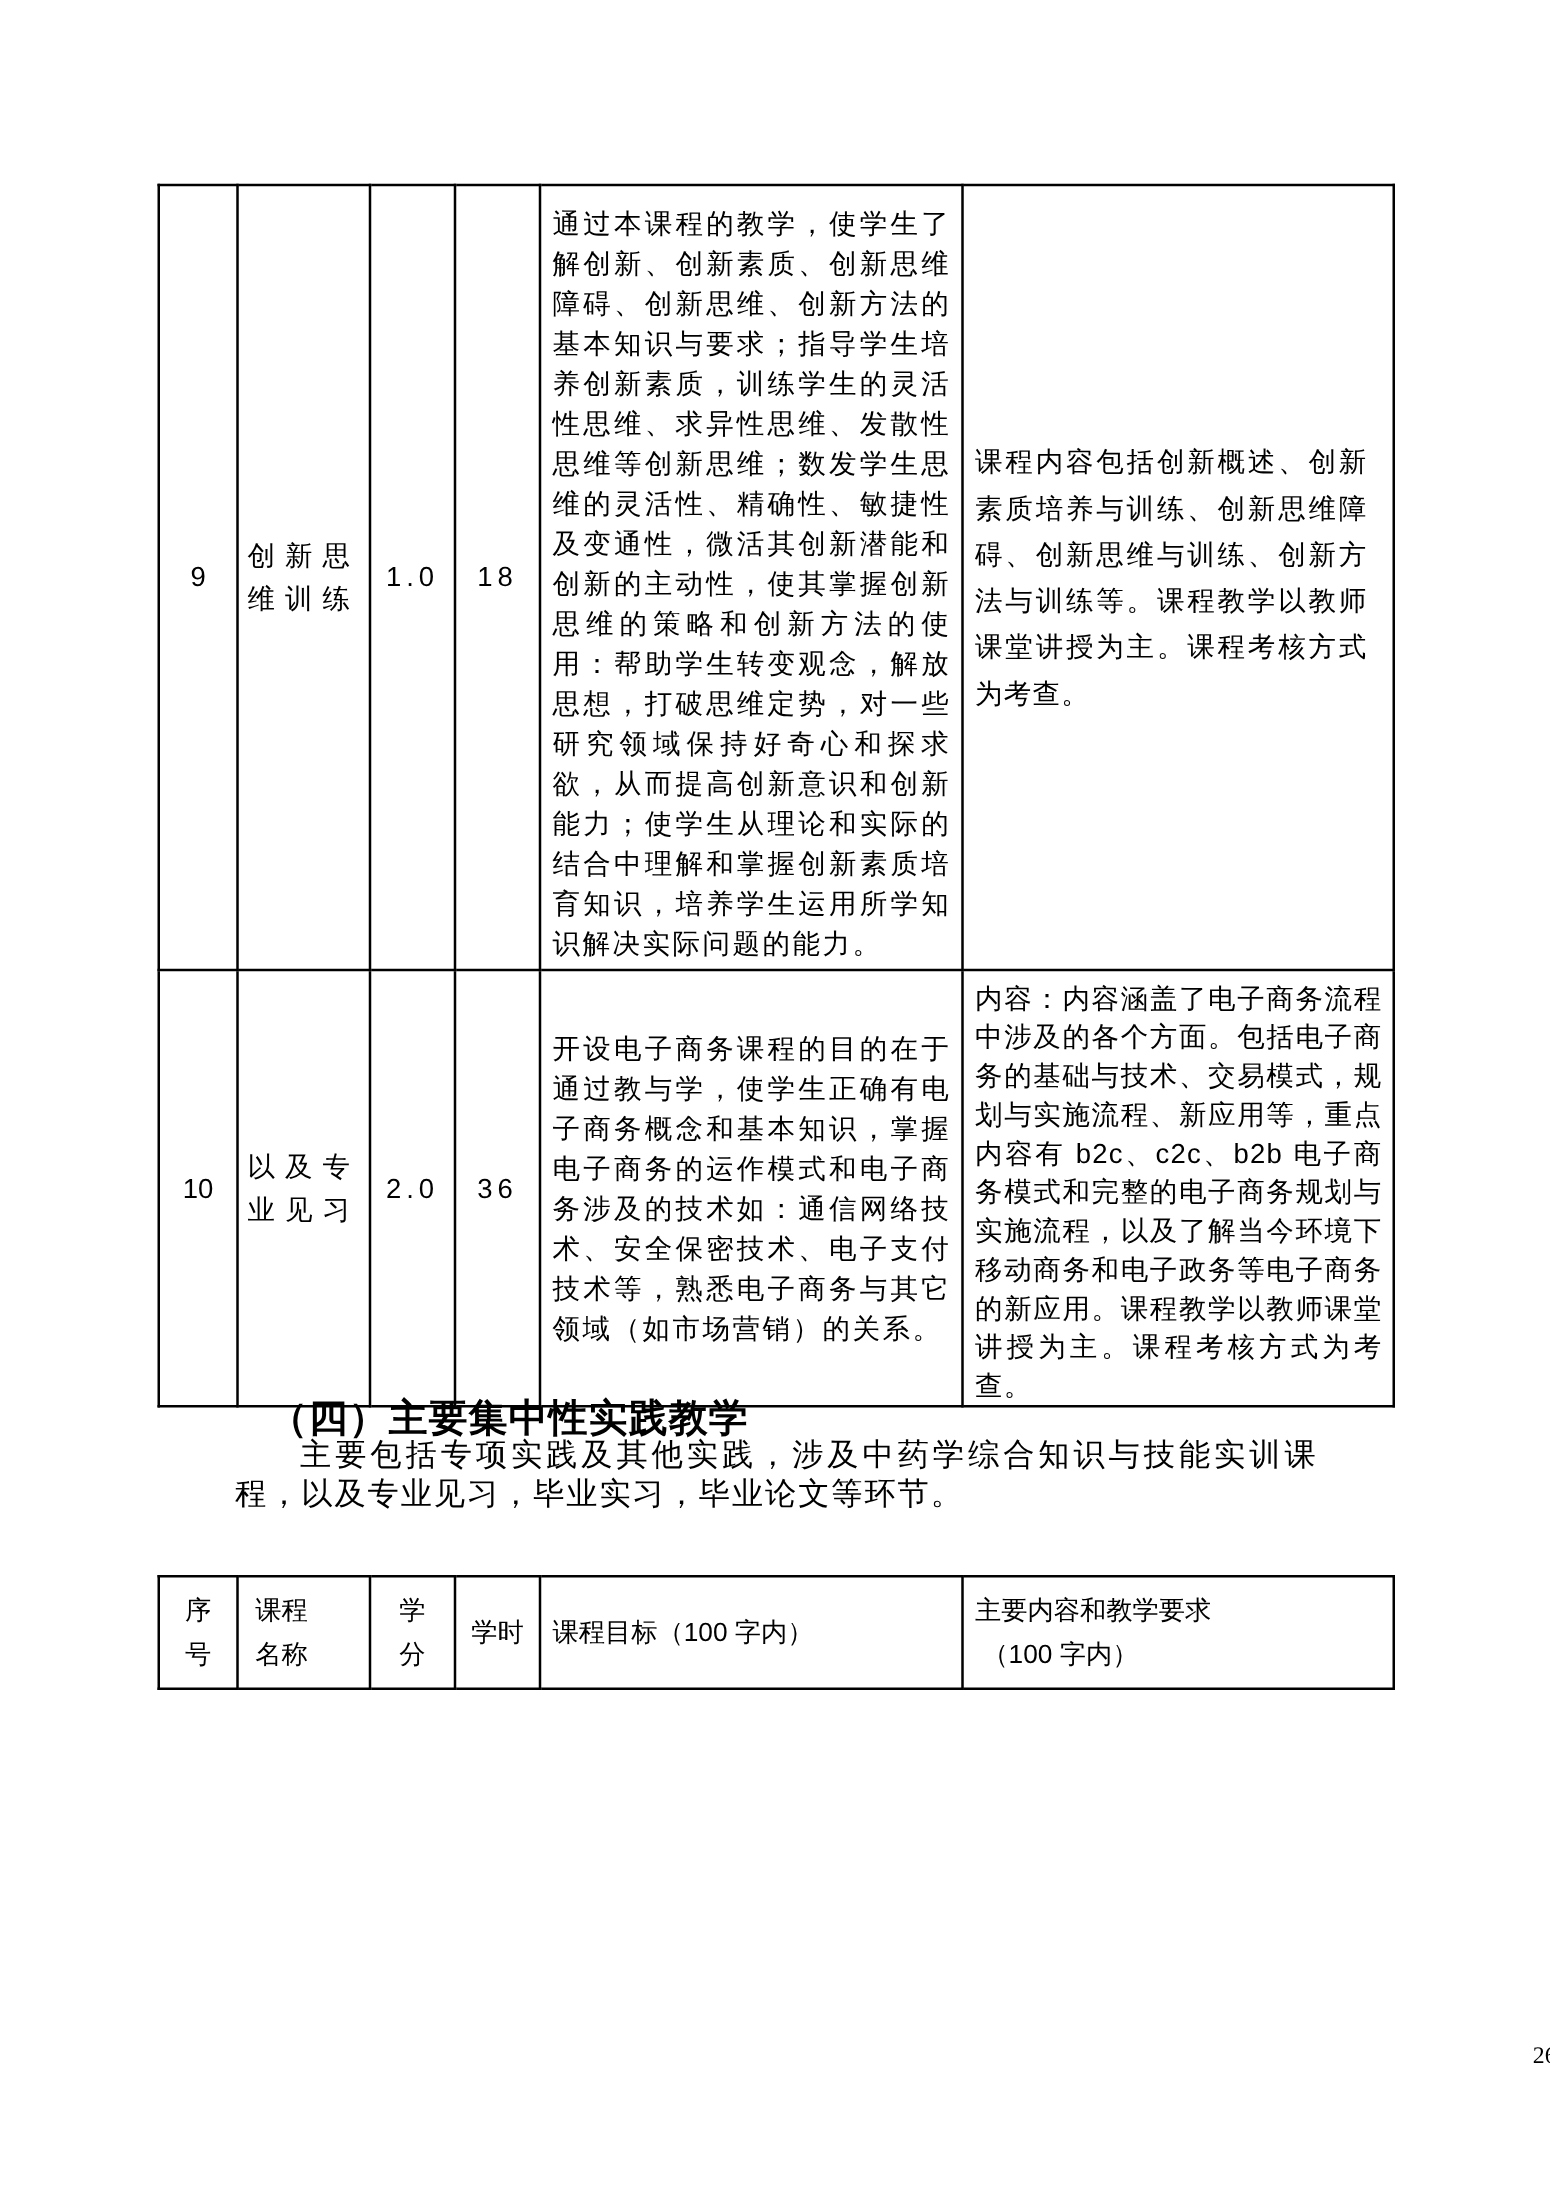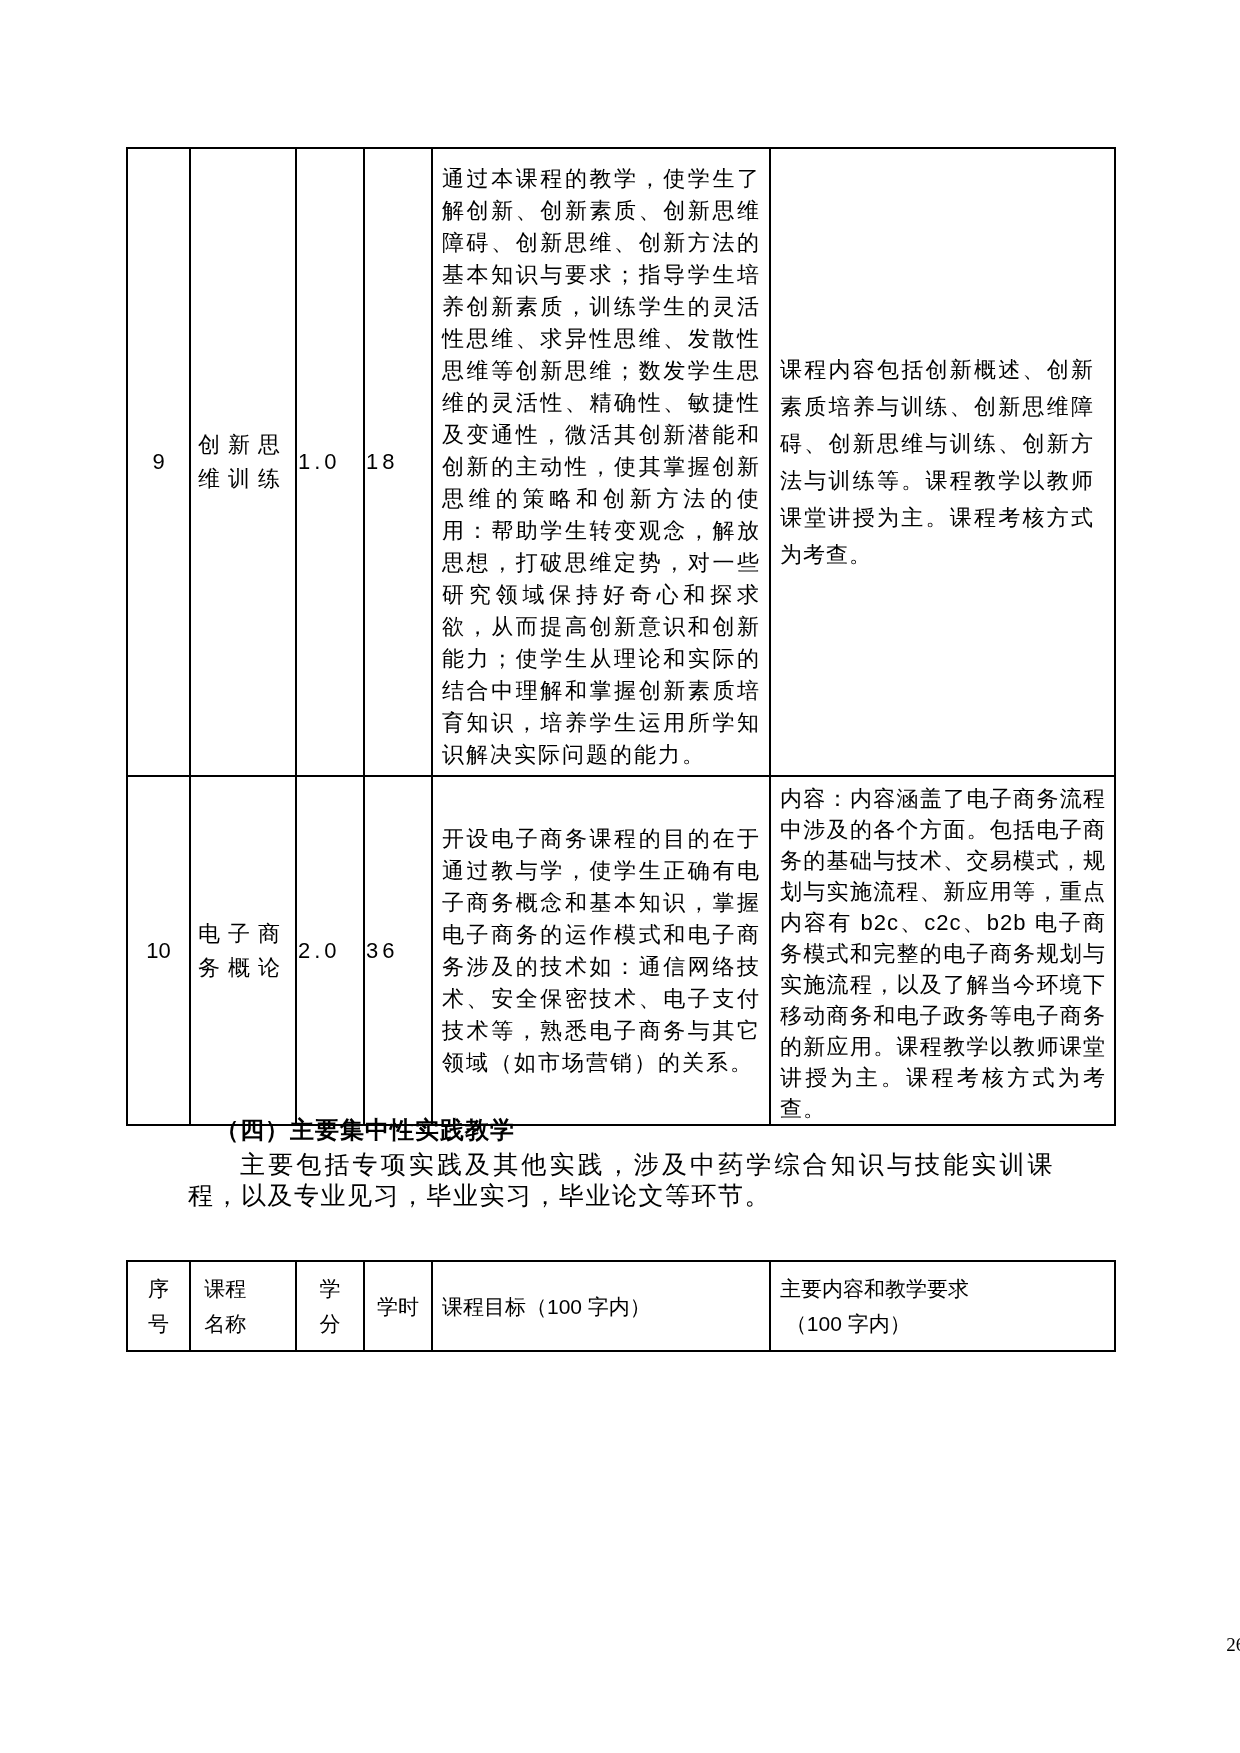--- a/index.html
+++ b/index.html
@@ -28,21 +28,21 @@
   #tbl-main{position:absolute;left:126px;top:147px;}
   #tbl-practice{position:absolute;left:126px;top:1260px;}
 
   td.cell-center{text-align:center;}
   td.cell-name{
     text-align:center;
     letter-spacing:8px;
     line-height:34px;
     padding:0 6px;
   }
-  td.cell-num{letter-spacing:4px;}
+  td.cell-num{letter-spacing:4px;text-align:center;}
 
   td.obj-9{
     vertical-align:top;
     padding:10px 8px 0 9px;
     line-height:32px;
     letter-spacing:2px;
     text-align:justify;
   }
   td.cont-9{
     vertical-align:middle;
@@ -69,21 +69,21 @@
   
   #tbl-practice td{height:86px;font-size:21px;line-height:35px;}
   .hdr-wrap-1{width:1.15em;margin:0 auto;}          
   .hdr-wrap-2{width:2.3em;margin-left:9px;text-align:center;}         
   td.hdr-left{text-align:left;padding-left:9px;}
   td.hdr-pre{white-space:pre-wrap;text-align:left;padding-left:9px;}
 
   
   .section-heading{
     position:absolute;left:215px;top:1114px;
-    font-size:24px;font-weight:bold;letter-spacing:1px;
+    font-size:31px;font-weight:bold;letter-spacing:1px;
     font-family:"Liberation Sans", sans-serif;
   }
   .section-paragraph{
     position:absolute;left:188px;top:1149px;width:866px;
     font-size:25px;line-height:31px;letter-spacing:1.5px;
     text-indent:52px;text-align:justify;
     font-family:"Liberation Serif", serif;
   }
   .page-footer{
     position:absolute;left:0;top:1634px;width:100%;
@@ -110,21 +110,21 @@
       <tr style="height:628px;">
         <td class="cell-center">9</td>
         <td class="cell-name">创新思维训练</td>
         <td class="cell-num">1.0</td>
         <td class="cell-num">18</td>
         <td class="obj-9">通过本课程的教学，使学生了解创新、创新素质、创新思维障碍、创新思维、创新方法的基本知识与要求；指导学生培养创新素质，训练学生的灵活性思维、求异性思维、发散性思维等创新思维；数发学生思维的灵活性、精确性、敏捷性及变通性，微活其创新潜能和创新的主动性，使其掌握创新思维的策略和创新方法的使用：帮助学生转变观念，解放思想，打破思维定势，对一些研究领域保持好奇心和探求欲，从而提高创新意识和创新能力；使学生从理论和实际的结合中理解和掌握创新素质培育知识，培养学生运用所学知识解决实际问题的能力。</td>
         <td class="cont-9">课程内容包括创新概述、创新素质培养与训练、创新思维障碍、创新思维与训练、创新方法与训练等。课程教学以教师课堂讲授为主。课程考核方式为考查。</td>
       </tr>
       <tr style="height:332px;">
         <td class="cell-center">10</td>
-        <td class="cell-name">电子商务概论</td>
+        <td class="cell-name">以及专业见习</td>
         <td class="cell-num">2.0</td>
         <td class="cell-num">36</td>
         <td class="obj-10">开设电子商务课程的目的在于通过教与学，使学生正确有电子商务概念和基本知识，掌握电子商务的运作模式和电子商务涉及的技术如：通信网络技术、安全保密技术、电子支付技术等，熟悉电子商务与其它领域（如市场营销）的关系。</td>
         <td class="cont-10">内容：内容涵盖了电子商务流程中涉及的各个方面。包括电子商务的基础与技术、交易模式，规划与实施流程、新应用等，重点内容有 b2c、c2c、b2b 电子商务模式和完整的电子商务规划与实施流程，以及了解当今环境下移动商务和电子政务等电子商务的新应用。课程教学以教师课堂讲授为主。课程考核方式为考查。</td>
       </tr>
     </tbody>
   </table>
 
   <div class="section-heading">（四）主要集中性实践教学</div>
   <div class="section-paragraph">主要包括专项实践及其他实践，涉及中药学综合知识与技能实训课程，以及专业见习，毕业实习，毕业论文等环节。</div>

